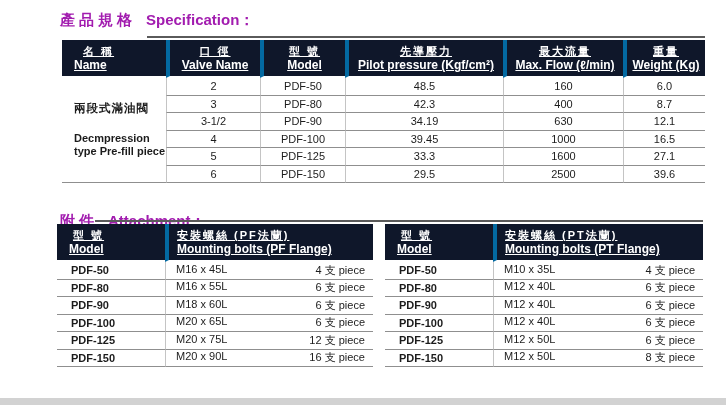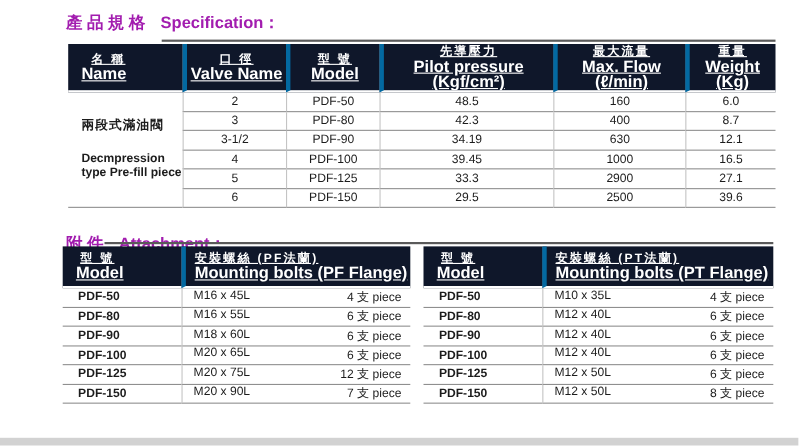--- a/index.html
+++ b/index.html
@@ -17,21 +17,21 @@
   #spec-line { left:147px; top:36px; width:558px; }
   #att-line  { left:95px;  top:220px; width:608px; }
 
   table { position:absolute; border-collapse:separate; border-spacing:0; table-layout:fixed; font-size:11px; }
   th {
     background:#0f172a; color:#fff; font-weight:bold; height:38px;
     vertical-align:middle; text-align:center; padding:0; overflow:hidden;text-decoration:underline;
   }
   th + th { border-left:4px solid #0369a1; }
   th .hc { font-size:11px; letter-spacing:2px; line-height:14px; }
-  th .he { font-size:15px; letter-spacing:0; line-height:14px; }
+  th .he { font-size:12px; letter-spacing:0; line-height:14px; }
   thead th { border-bottom:2px solid #fff; }
   td {
     height:17.5px; text-align:center; vertical-align:middle;
     border-bottom:1px solid #8f8f8f; overflow:hidden; white-space:nowrap;
   }
   td.bl { border-left:1px solid #c4c4c4; }
 
   
   #spec-table { left:62px; top:40px; width:643px; }
   #spec-table th.al { text-align:left; padding-left:12px; }
@@ -138,21 +138,21 @@
       <td class="bl">4</td>
       <td class="bl">PDF-100</td>
       <td class="bl">39.45</td>
       <td class="bl">1000</td>
       <td class="bl">16.5</td>
     </tr>
     <tr>
       <td class="bl">5</td>
       <td class="bl">PDF-125</td>
       <td class="bl">33.3</td>
-      <td class="bl">2900</td>
+      <td class="bl">1600</td>
       <td class="bl">27.1</td>
     </tr>
     <tr>
       <td class="bl">6</td>
       <td class="bl">PDF-150</td>
       <td class="bl">29.5</td>
       <td class="bl">2500</td>
       <td class="bl">39.6</td>
     </tr>
   </tbody>
@@ -224,21 +224,21 @@
         <span>M20 x 75L</span>
         <span>12 支 piece</span>
           </div>
         </td>
     </tr>
     <tr>
       <td class="model">PDF-150</td>
       <td class="bl bolt-cell">
           <div class="bolt-wrap">
         <span>M20 x 90L</span>
-        <span>7 支 piece</span>
+        <span>16 支 piece</span>
           </div>
         </td>
     </tr>
   </tbody>
 </table>
 
 <table class="att" id="att-pt">
   <colgroup>
       <col style="width:108px">
       <col style="width:210px">

